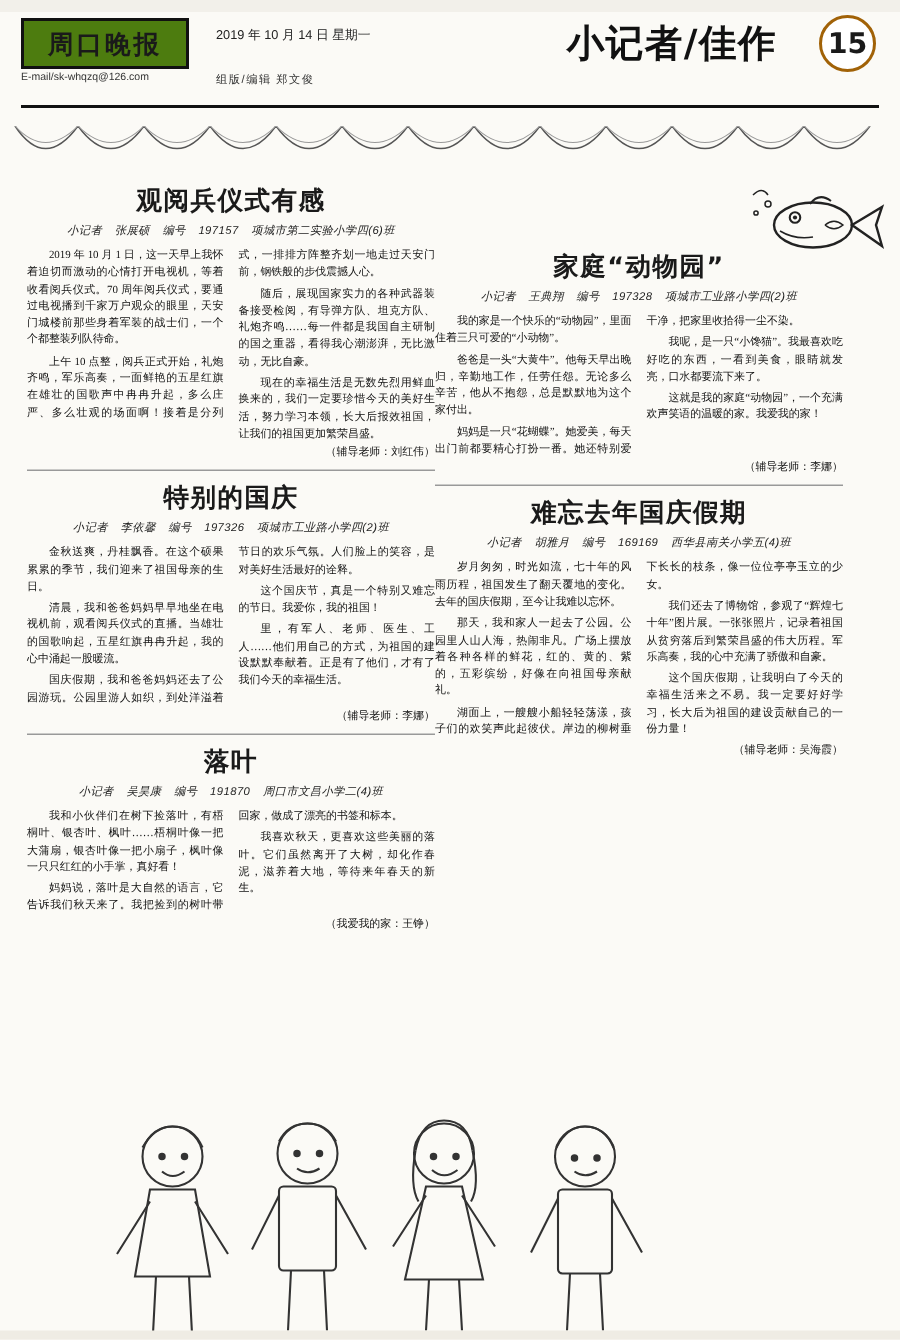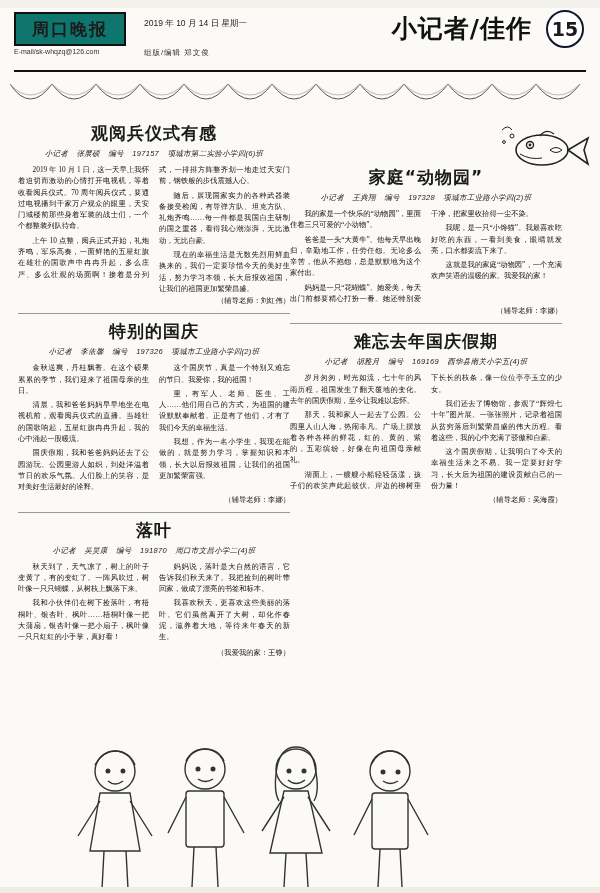--- a/index.html
+++ b/index.html
@@ -23,49 +23,49 @@
     border-bottom:2px solid #111;
     margin:8px 14px 0 14px;
   }
   .logo{
     position:absolute;left:0;top:4px;
     width:108px;height:30px;
     border:2px solid #111;
     display:flex;align-items:center;justify-content:center;
     font-family:"DejaVu Sans", sans-serif;
     font-weight:bold;font-size:17px;letter-spacing:2px;
-    background:#0f766e;
+    background:#4d7c0f;
   }
   .email{
     position:absolute;left:0;top:40px;
     font-size:7px;color:#333;
     font-family:"Liberation Sans", sans-serif;
   }
   .dateline{
     position:absolute;left:130px;top:10px;
     font-size:8.5px;color:#222;
     font-family:"Liberation Sans", sans-serif;
   }
   .credits{
     position:absolute;left:130px;top:40px;
     font-size:7.5px;color:#333;
     font-family:"Liberation Sans", sans-serif;
     letter-spacing:1px;
   }
   .section-title{
-    position:absolute;right:54px;top:4px;
+    position:absolute;right:68px;top:4px;
     font-size:25px;font-weight:bold;
     font-family:"DejaVu Sans", sans-serif;
     letter-spacing:1px;
     color:#111;
   }
   .pagenum{
     position:absolute;right:2px;top:2px;
     width:34px;height:34px;border-radius:50%;
-    border:2px solid #0f172a;
+    border:2px solid #a16207;
     display:flex;align-items:center;justify-content:center;
     font-size:19px;font-weight:bold;
     font-family:"DejaVu Sans", sans-serif;
     background:#fff;
   }
 
   
   .curtain{
     position:absolute;left:0;top:76px;width:600px;height:36px;
     pointer-events:none;
@@ -203,38 +203,36 @@
           <span>编号</span>
           <span>197326</span>
           <span>项城市工业路小学四(2)班</span>
         </div>
         <div class="body">
           <p>金秋送爽，丹桂飘香。在这个硕果累累的季节，我们迎来了祖国母亲的生日。</p>
           <p>清晨，我和爸爸妈妈早早地坐在电视机前，观看阅兵仪式的直播。当雄壮的国歌响起，五星红旗冉冉升起，我的心中涌起一股暖流。</p>
           <p>国庆假期，我和爸爸妈妈还去了公园游玩。公园里游人如织，到处洋溢着节日的欢乐气氛。人们脸上的笑容，是对美好生活最好的诠释。</p>
           <p>这个国庆节，真是一个特别又难忘的节日。我爱你，我的祖国！</p>
           <p>里，有军人、老师、医生、工人……他们用自己的方式，为祖国的建设默默奉献着。正是有了他们，才有了我们今天的幸福生活。</p>
-          <p>我想，作为一名小学生，我现在能做的，就是努力学习，掌握知识和本领，长大以后报效祖国，让我们的祖国更加繁荣富强。</p>
         </div>
         <div class="tutor">（辅导老师：李娜）</div>
       </div>
 
       <hr class="rule">
 
       <div class="art">
         <h2 class="art-title">落叶</h2>
         <div class="byline">
           <span>小记者</span>
           <span>吴昊康</span>
           <span>编号</span>
           <span>191870</span>
           <span>周口市文昌小学二(4)班</span>
         </div>
         <div class="body">
-          <p>秋天到了，天气凉了，树上的叶子变黄了，有的变红了。一阵风吹过，树叶像一只只蝴蝶，从树枝上飘落下来。</p>
           <p>我和小伙伴们在树下捡落叶，有梧桐叶、银杏叶、枫叶……梧桐叶像一把大蒲扇，银杏叶像一把小扇子，枫叶像一只只红红的小手掌，真好看！</p>
           <p>妈妈说，落叶是大自然的语言，它告诉我们秋天来了。我把捡到的树叶带回家，做成了漂亮的书签和标本。</p>
           <p>我喜欢秋天，更喜欢这些美丽的落叶。它们虽然离开了大树，却化作春泥，滋养着大地，等待来年春天的新生。</p>
         </div>
         <div class="tutor">（我爱我的家：王铮）</div>
       </div>
 
     </div>
 
     <div class="col right">
@@ -268,21 +266,21 @@
           <span>小记者</span>
           <span>胡雅月</span>
           <span>编号</span>
           <span>169169</span>
           <span>西华县南关小学五(4)班</span>
         </div>
         <div class="body">
           <p>岁月匆匆，时光如流，七十年的风雨历程，祖国发生了翻天覆地的变化。去年的国庆假期，至今让我难以忘怀。</p>
           <p>那天，我和家人一起去了公园。公园里人山人海，热闹非凡。广场上摆放着各种各样的鲜花，红的、黄的、紫的，五彩缤纷，好像在向祖国母亲献礼。</p>
           <p>湖面上，一艘艘小船轻轻荡漾，孩子们的欢笑声此起彼伏。岸边的柳树垂下长长的枝条，像一位位亭亭玉立的少女。</p>
-          <p>我们还去了博物馆，参观了“辉煌七十年”图片展。一张张照片，记录着祖国从贫穷落后到繁荣昌盛的伟大历程。看着这些，我的心中充满了骄傲和自豪。</p>
+          <p>我们还去了博物馆，参观了“辉煌七十年”图片展。一张张照片，记录着祖国从贫穷落后到繁荣昌盛的伟大历程。军乐高奏，我的心中充满了骄傲和自豪。</p>
           <p>这个国庆假期，让我明白了今天的幸福生活来之不易。我一定要好好学习，长大后为祖国的建设贡献自己的一份力量！</p>
         </div>
         <div class="tutor">（辅导老师：吴海霞）</div>
       </div>
 
     </div>
   </div>
 
   <svg class="kids" viewBox="0 0 600 170">
     <g fill="none" stroke="#333" stroke-width="1.4">

